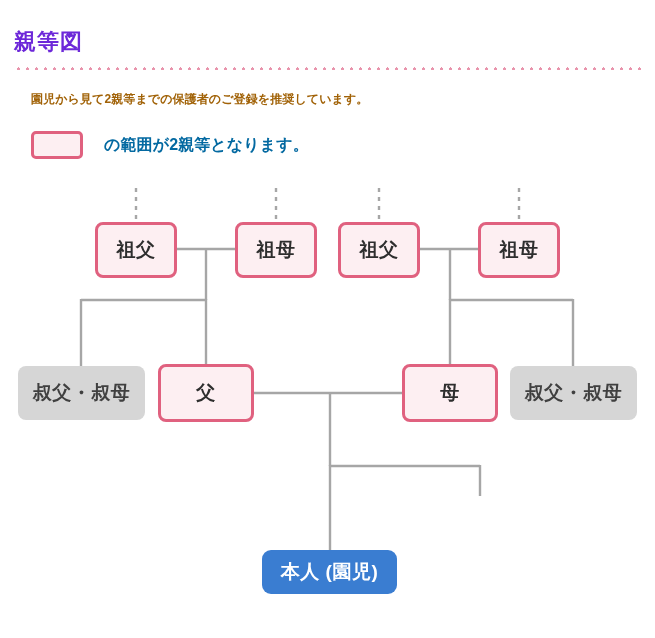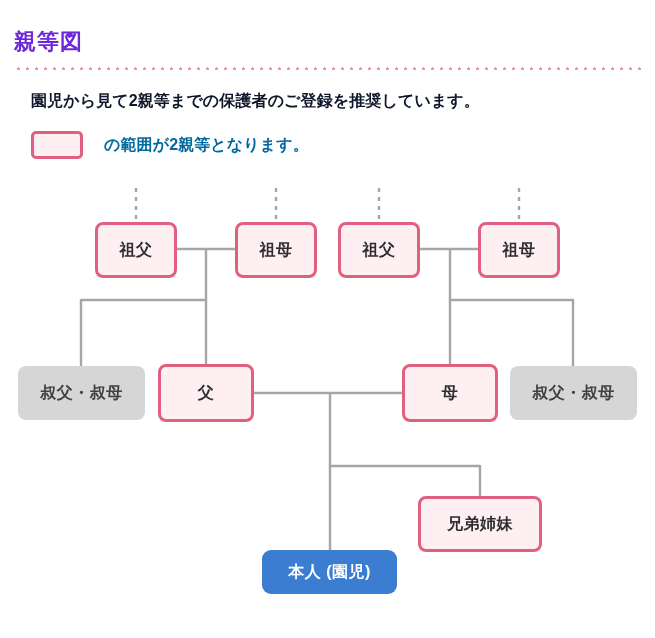--- a/index.html
+++ b/index.html
@@ -46,23 +46,23 @@
     background-size: 9px 4px;
     background-repeat: repeat-x;
     background-position: 0 1px;
   }
 
   
   .intro-line {
     position: absolute;
     left: 31px;
     top: 91px;
-    font-size: 16px;
-    font-weight: bold;
-    color: #0f172a;
+    font-size: 12px;
+    font-weight: bold;
+    color: #a16207;
     white-space: nowrap;
     letter-spacing: 0.1px;
   }
   .legend-row {
     position: absolute;
     left: 31px;
     top: 131px;
     display: flex;
     align-items: center;
   }
@@ -100,21 +100,21 @@
     height: 638px;
   }
 
   
   .node {
     position: absolute;
     box-sizing: border-box;
     display: flex;
     align-items: center;
     justify-content: center;
-    font-size: 16px;
+    font-size: 19px;
     font-weight: bold;
     letter-spacing: 0.5px;
     white-space: nowrap;
     border-radius: 8px;
   }
   .node-pink {
     border: 3px solid #e0617f;
     background: #fdeff2;
     color: #2e2e2e;
   }
@@ -193,20 +193,17 @@
   <div class="node node-pink" style="left:158px; top:364px; width:96px;  height:58px;">
     <span>父</span>
   </div>
   <div class="node node-pink" style="left:402px; top:364px; width:96px;  height:58px;">
     <span>母</span>
   </div>
   <div class="node node-gray" style="left:510px; top:366px; width:127px; height:54px;">
     <span>叔父・叔母</span>
   </div>
 
-  <div class="node node-pink" style="left:418px; top:496px; width:124px; height:56px;">
-    <span>兄弟姉妹</span>
-  </div>
   <div class="node node-blue" style="left:262px; top:550px; width:135px; height:44px;">
     <span>本人 (園児)</span>
   </div>
 
 </div>
 
 </body></html>

